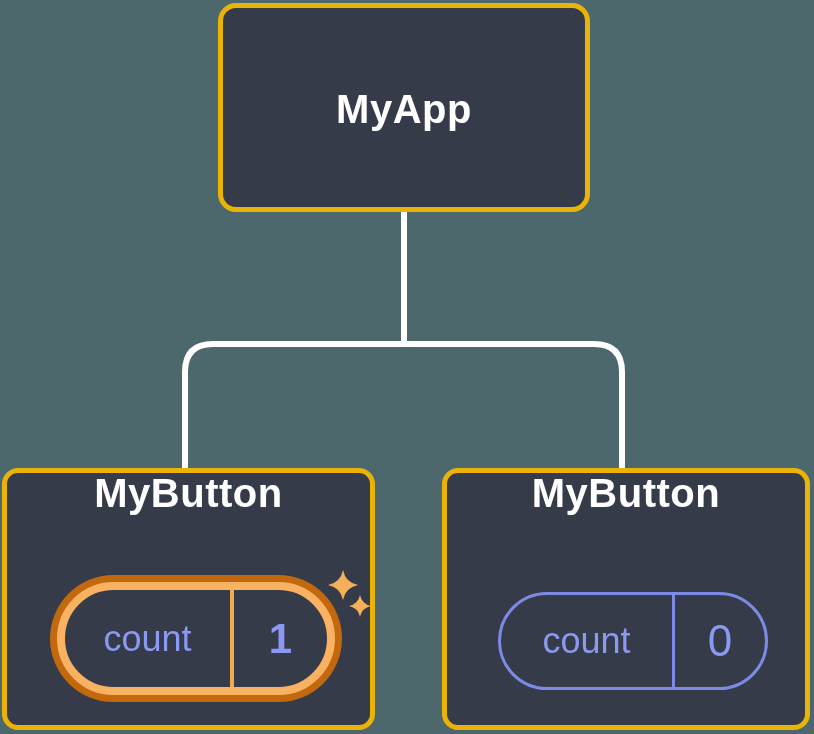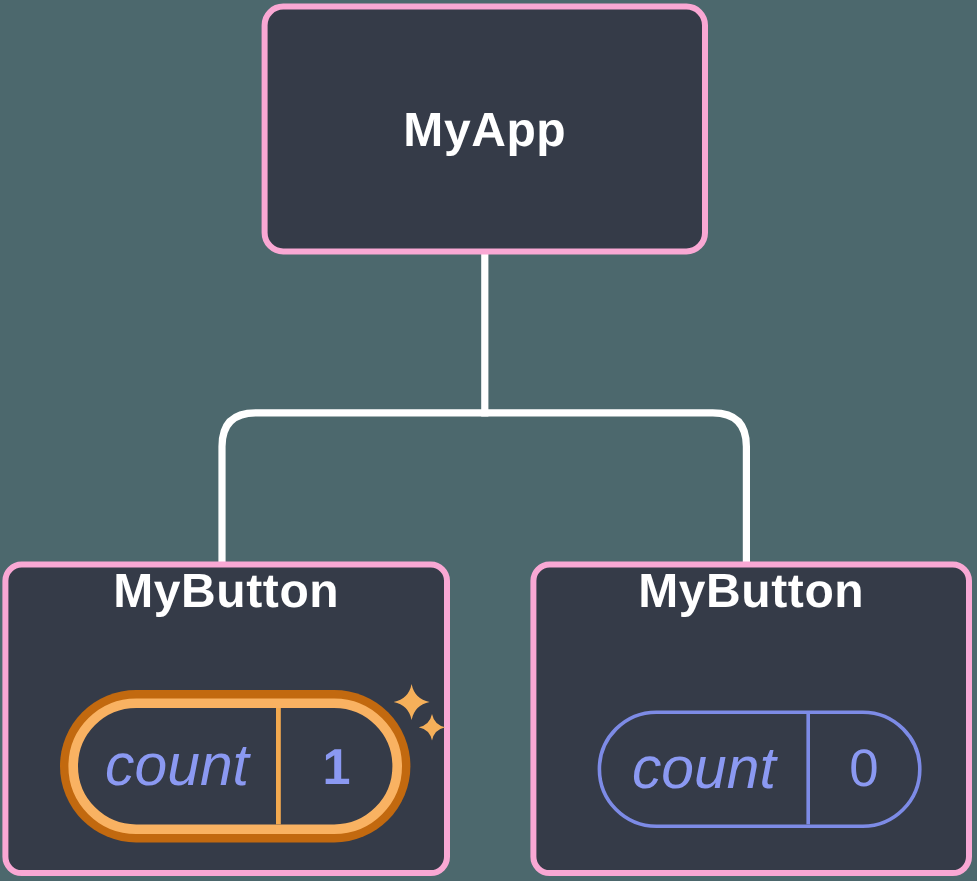--- a/index.html
+++ b/index.html
@@ -20,21 +20,21 @@
     left: 0;
     top: 0;
     width: 814px;
     height: 734px;
     z-index: 1;
   }
   .node {
     position: absolute;
     box-sizing: border-box;
     background: #353B48;
-    border: 5px solid #f9a8d4;
+    border: 5px solid #eab308;
     z-index: 2;
     display: flex;
     flex-direction: column;
     align-items: center;
   }
   .node-root {
     left: 218px;
     top: 3px;
     width: 372px;
     height: 209px;
@@ -83,23 +83,22 @@
     width: 270px;
     height: 98px;
     border: 3px solid #7D8BE6;
   }
   .pill-name {
     flex: 1;
     display: flex;
     align-items: center;
     justify-content: center;
     color: #8B99F2;
-    font-size: 49px;
+    font-size: 36px;
     line-height: 1;
-    font-style: italic;
   }
   .pill-highlight .pill-name { border-right: 4px solid #F3A94F; }
   .pill-plain     .pill-name { border-right: 3px solid #7D8BE6; }
   .pill-value {
     display: flex;
     align-items: center;
     justify-content: center;
     color: #8B99F2;
     line-height: 1;
   }

